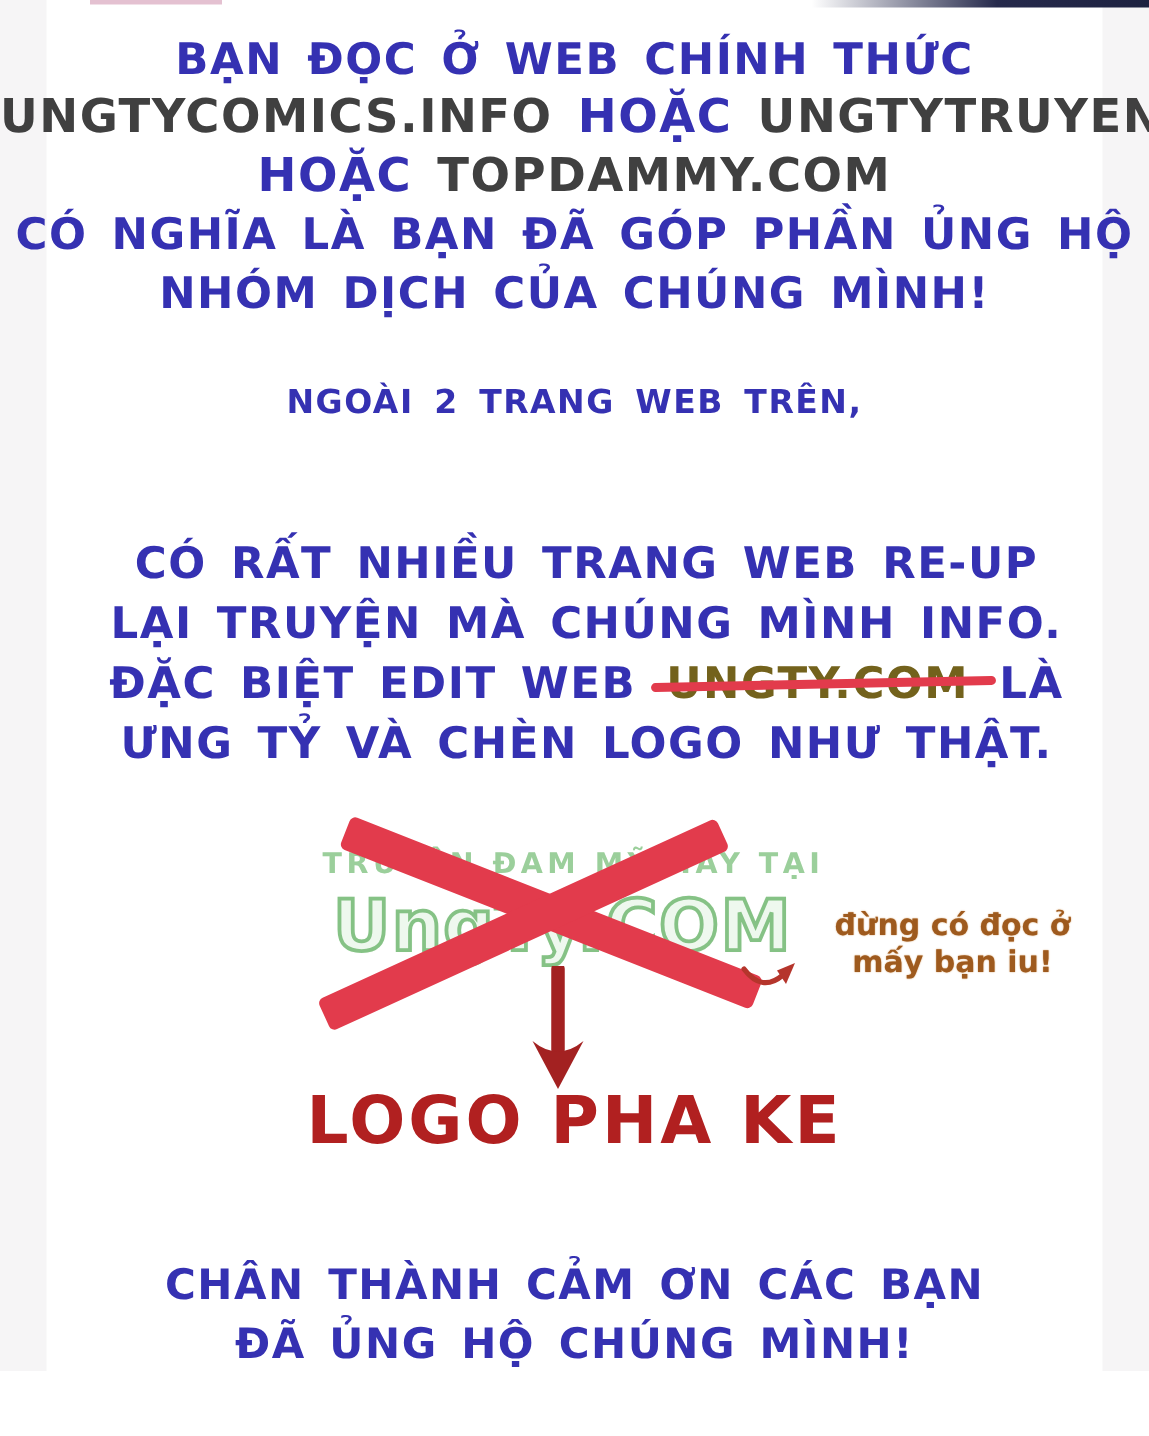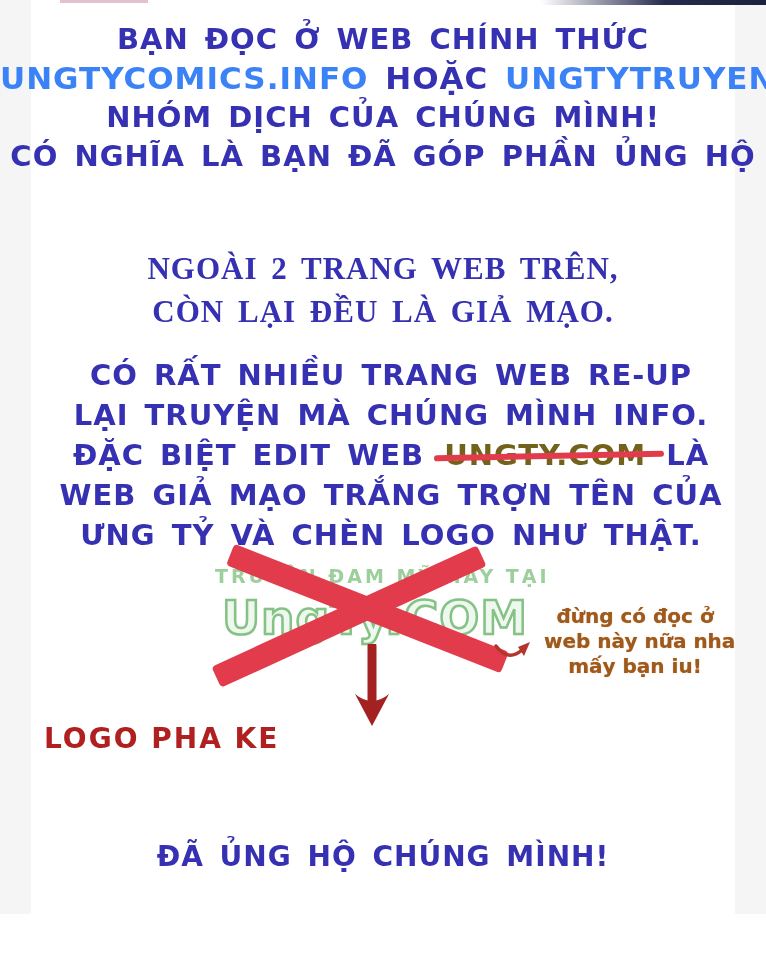--- a/index.html
+++ b/index.html
@@ -16,25 +16,25 @@
   .edge-strip{position:absolute;top:0;bottom:0;width:31px;background:#f6f5f6;}
   .edge-left{left:0;}
   .edge-right{right:0;}
   .top-navy{position:absolute;top:0;right:0;width:225px;height:5px;
     background:linear-gradient(to right, rgba(40,42,75,0), #262a4c 55%, #1d2140);}
   .top-pink{position:absolute;top:0;left:60px;width:88px;height:3px;background:#ddb2c6;opacity:.8;}
 
   
   .tline{white-space:nowrap;text-align:center;letter-spacing:1px;word-spacing:5px;}
   .blue{color:#3531b2;}
-  .red{color:#3b82f6;}
+  .red{color:#404040;}
 
   .sec-top{position:absolute;left:0;right:0;top:20px;font-size:29px;line-height:39px;}
   .sec-top .sites{font-size:31px;}
-  .sec-warning{position:absolute;left:0;right:0;top:247px;font-size:31px;line-height:43px;font-family:Liberation Serif, serif;}
+  .sec-warning{position:absolute;left:0;right:0;top:247px;font-size:22px;line-height:43px;}
   .sec-detail{position:absolute;left:0;right:0;top:355px;font-size:29px;line-height:40px;margin-left:16px;}
 
   .strike-wrap{position:relative;display:inline-block;color:#73621c;padding:0 4px;}
   .strike-wrap::after{
     content:"";position:absolute;left:-6px;right:-14px;top:46%;height:6px;
     background:#e23b4c;border-radius:3px;transform:rotate(-1.2deg);
   }
 
   
   .logo-box{position:absolute;left:215px;top:565px;width:320px;text-align:center;}
@@ -48,85 +48,87 @@
   .x-bar1{width:295px;left:220px;top:597px;transform:rotate(21.5deg);}
   .x-bar2{width:292px;left:203px;top:605px;transform:rotate(-24.6deg);}
 
   .note-box{
     position:absolute;left:544px;top:604px;width:182px;text-align:center;
     font-size:20px;line-height:25px;color:#9e5a1e;
     text-shadow:0 0 1px #c98a4a;white-space:nowrap;
   }
   .svg-abs{position:absolute;}
   .fake-label{
-    position:absolute;left:0;right:0;top:722px;
-    font-size:28px;letter-spacing:2px;color:#b12020;white-space:nowrap;padding-left:44px;
+    position:absolute;left:0;right:0;top:722px;text-align:center;
+    font-size:44px;letter-spacing:2px;color:#b12020;white-space:nowrap;
   }
   .sec-thanks{position:absolute;left:0;right:0;top:837px;font-size:28px;line-height:39px;}
 </style>
 </head>
 <body>
 
 <div class="page">
 
   <div class="edge-strip edge-left"></div>
   <div class="edge-strip edge-right"></div>
   <div class="top-navy"></div>
   <div class="top-pink"></div>
 
   <div class="sec-top">
     <div class="tline blue">BẠN ĐỌC Ở WEB CHÍNH THỨC</div>
     <div class="tline sites">
       <span class="red">UNGTYCOMICS.INFO</span>
       <span class="blue">HOẶC</span>
       <span class="red">UNGTYTRUYEN.ORG</span>
     </div>
+    <div class="tline sites">
+      <span class="blue">HOẶC</span>
+      <span class="red">TOPDAMMY.COM</span>
+    </div>
+    <div class="tline blue">CÓ NGHĨA LÀ BẠN ĐÃ GÓP PHẦN ỦNG HỘ</div>
     <div class="tline blue">NHÓM DỊCH CỦA CHÚNG MÌNH!</div>
-    <div class="tline blue">CÓ NGHĨA LÀ BẠN ĐÃ GÓP PHẦN ỦNG HỘ</div>
   </div>
 
   <div class="sec-warning">
     <div class="tline blue">NGOÀI 2 TRANG WEB TRÊN,</div>
-    <div class="tline blue">CÒN LẠI ĐỀU LÀ GIẢ MẠO.</div>
   </div>
 
   <div class="sec-detail">
     <div class="tline blue">CÓ RẤT NHIỀU TRANG WEB RE-UP</div>
     <div class="tline blue">LẠI TRUYỆN MÀ CHÚNG MÌNH INFO.</div>
     <div class="tline">
       <span class="blue">ĐẶC BIỆT EDIT WEB</span>
       <span class="strike-wrap">UNGTY.COM</span>
       <span class="blue">LÀ</span>
     </div>
-    <div class="tline blue">WEB GIẢ MẠO TRẮNG TRỢN TÊN CỦA</div>
     <div class="tline blue">ƯNG TỶ VÀ CHÈN LOGO NHƯ THẬT.</div>
   </div>
 
   <div class="logo-box">
     <div class="logo-tagline">TRUYỆN ĐAM MỸ HAY TẠI</div>
     <div class="logo-brand">UngTy.COM</div>
   </div>
   <div class="x-bar x-bar1"></div>
   <div class="x-bar x-bar2"></div>
 
   <svg class="svg-abs" style="left:494px;top:638px" width="38" height="28" viewBox="0 0 38 28">
     <path d="M2 8 Q 14 24 28 12" fill="none" stroke="#b5352c" stroke-width="3.5" stroke-linecap="round"></path>
     <path d="M36 4 L24 9 L30 18 Z" fill="#b5352c"></path>
   </svg>
 
   <div class="note-box">
     <div>đừng có đọc ở</div>
-    <div>web này nữa nha</div>
     <div>mấy bạn iu!</div>
   </div>
 
   <svg class="svg-abs" style="left:350px;top:644px" width="44" height="84" viewBox="0 0 44 84">
     <path d="M22 2 L22 56" fill="none" stroke="#a32121" stroke-width="9" stroke-linecap="round"></path>
     <path d="M5 50 Q 22 64 39 50 L22 82 Z" fill="#a32121"></path>
   </svg>
 
   <div class="fake-label">LOGO PHA KE</div>
 
   <div class="sec-thanks">
+    <div class="tline blue">CHÂN THÀNH CẢM ƠN CÁC BẠN</div>
     <div class="tline blue">ĐÃ ỦNG HỘ CHÚNG MÌNH!</div>
   </div>
 
 </div>
 
 </body></html>

